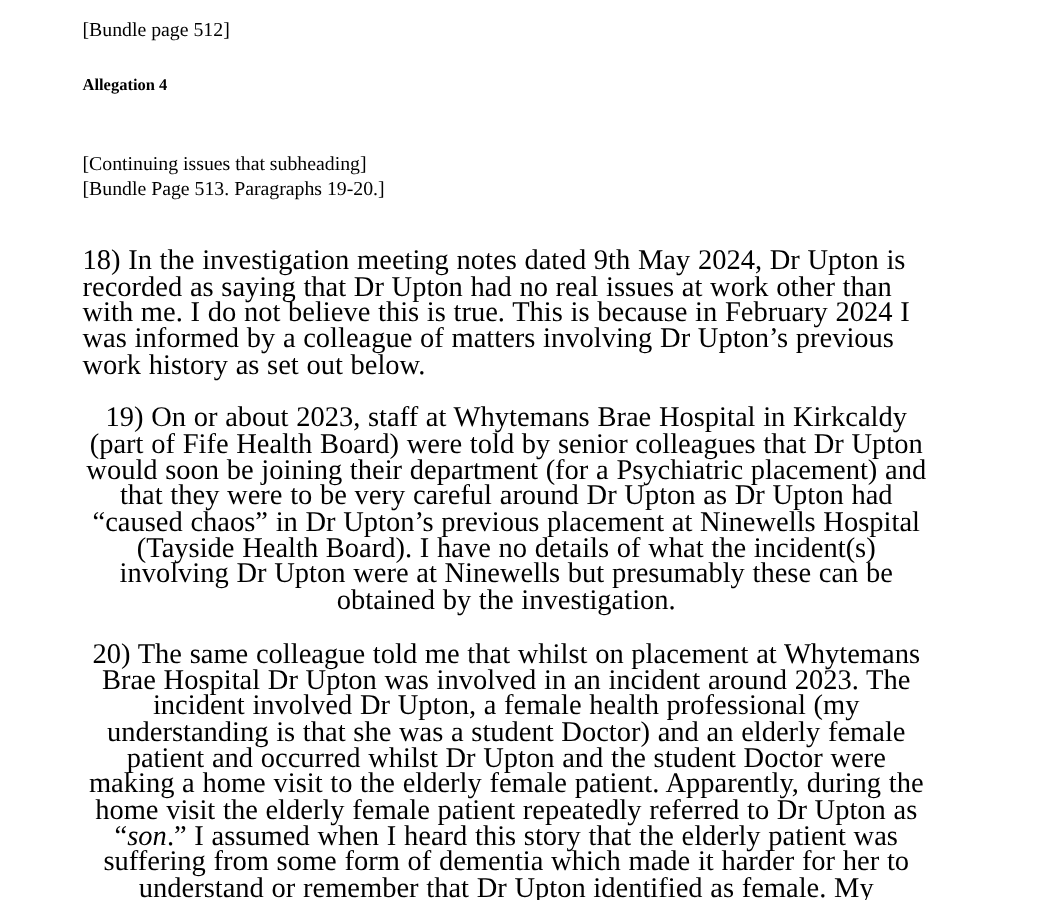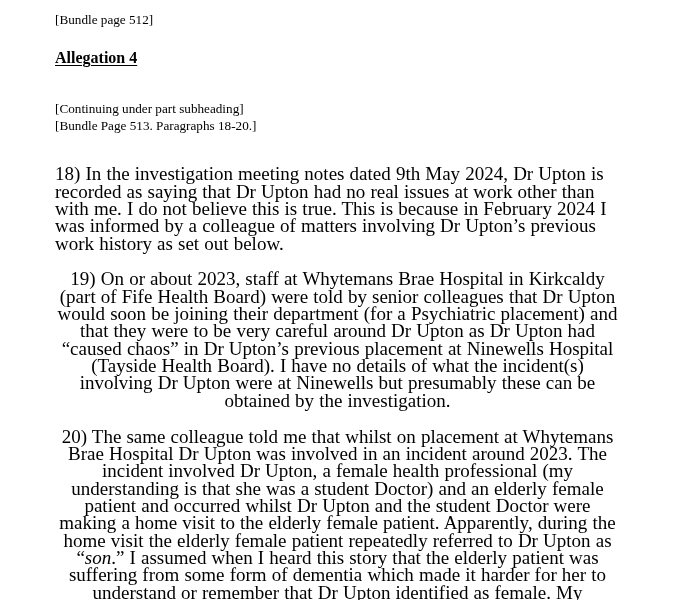--- a/index.html
+++ b/index.html
@@ -32,24 +32,23 @@
   }
   .bundle-ref {
     font-size: 13.2px;
     line-height: 17.3px;
     margin: 0;
     padding-top: 11px;
     text-align: left;
     white-space: nowrap;
   }
   .allegation-heading {
-    font-size: 16px;
+    font-size: 11px;
     line-height: 17.3px;
     font-weight: bold;
-    text-decoration: underline;
     text-underline-offset: 1.5px;
     margin: 0;
     padding-top: 21px;
     display: block;
   }
   .heading-wrap {
     margin: 0;
     padding: 0;
   }
   .subheading-block {
@@ -82,22 +81,22 @@
 <div class="page">
   <div class="content">
 
     <p class="bundle-ref">[Bundle page 512]</p>
 
     <div class="heading-wrap">
       <span class="allegation-heading">Allegation 4</span>
     </div>
 
     <div class="subheading-block">
-      <span class="sub-line">[Continuing under part subheading]</span>
-      <span class="sub-line">[Bundle Page 513. Paragraphs 18-20.]</span>
+      <span class="sub-line">[Continuing issues that subheading]</span>
+      <span class="sub-line">[Bundle Page 513. Paragraphs 19-20.]</span>
     </div>
 
     <p class="para p18">18) In the investigation meeting notes dated 9th May 2024, Dr Upton is recorded as saying that Dr Upton had no real issues at work other than with me. I do not believe this is true. This is because in February 2024 I was informed by a colleague of matters involving Dr Upton’s previous work history as set out below.</p>
 
     <p class="para p19">19) On or about 2023, staff at Whytemans Brae Hospital in Kirkcaldy (part of Fife Health Board) were told by senior colleagues that Dr Upton would soon be joining their department (for a Psychiatric placement) and that they were to be very careful around Dr Upton as Dr Upton had “caused chaos” in Dr Upton’s previous placement at Ninewells Hospital (Tayside Health Board). I have no details of what the incident(s) involving Dr Upton were at Ninewells but presumably these can be obtained by the investigation.</p>
 
     <p class="para p20"><span>20) The same colleague told me that whilst on placement at Whytemans Brae Hospital Dr Upton was involved in an incident around 2023. The incident involved Dr Upton, a female health professional (my understanding is that she was a student Doctor) and an elderly female patient and occurred whilst Dr Upton and the student Doctor were making a home visit to the elderly female patient. Apparently, during the home visit the elderly female patient repeatedly referred to Dr Upton as “</span><span class="ital">son</span><span>.” I assumed when I heard this story that the elderly patient was suffering from some form of dementia which made it harder for her to understand or remember that Dr Upton identified as female. My understanding is that Dr Upton subsequently complained about both the patient, alleging that she had “misgendered” him and the student Doctor for allegedly not having done enough to support Dr Upton after Dr Upton had been “misgendered” by the female patient.</span></p>
 
   </div>
 </div>

